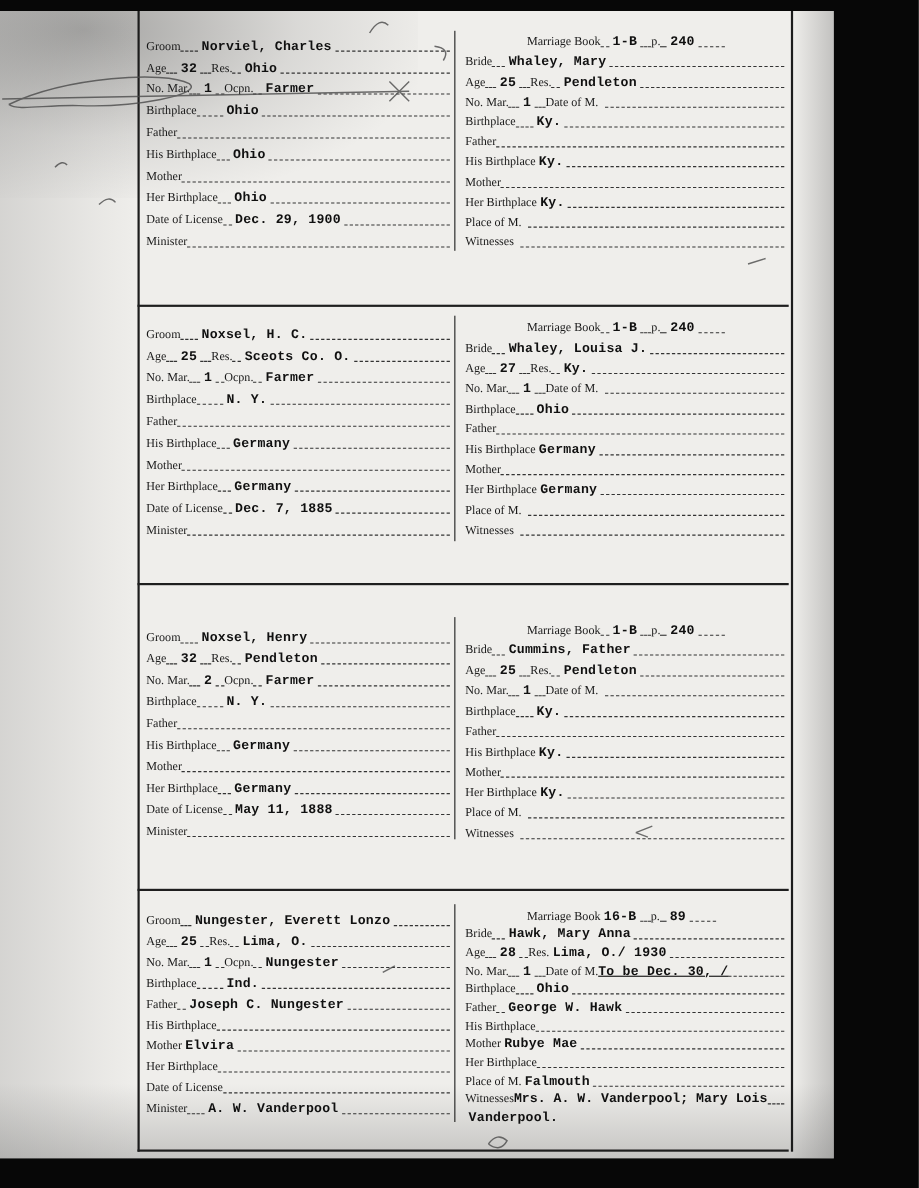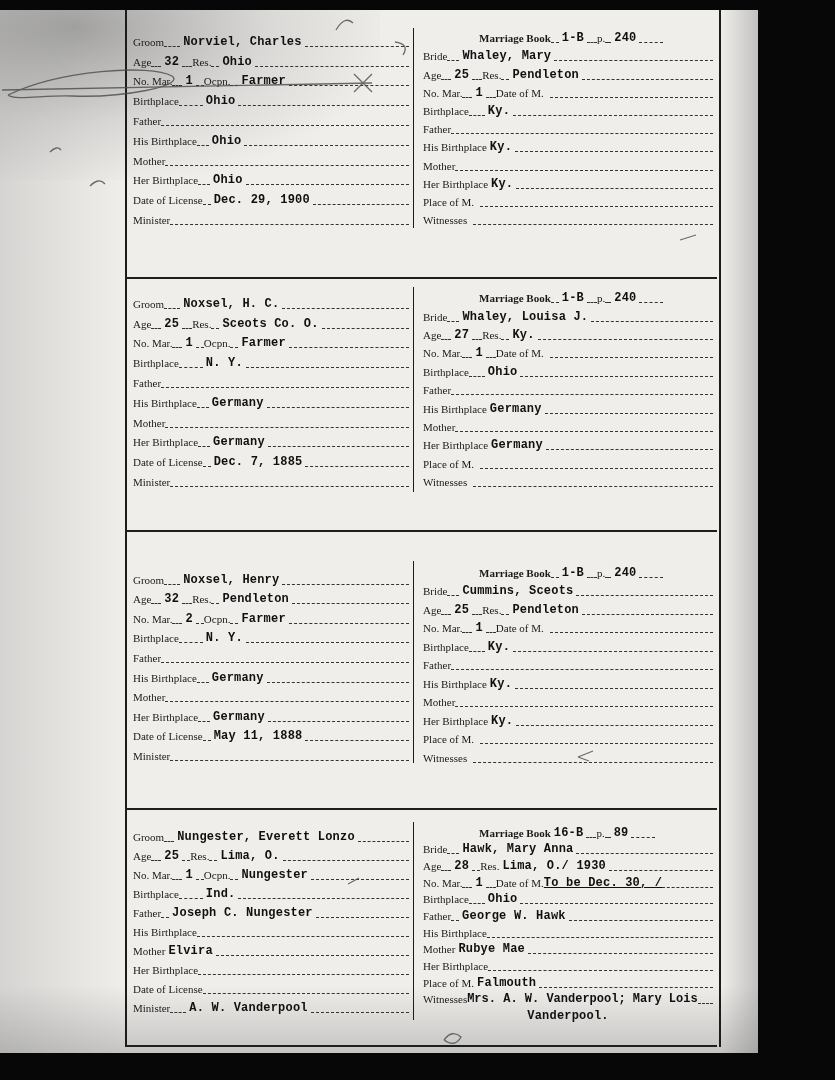--- a/index.html
+++ b/index.html
@@ -12,23 +12,23 @@
     background:linear-gradient(90deg,rgba(120,120,120,.22),rgba(150,150,150,.08) 70%,transparent);}
   .grain-right{position:absolute;left:720px;top:0;width:38px;height:1043px;
     background:linear-gradient(90deg,transparent,rgba(110,110,110,.35));}
   .grain-bottom{position:absolute;left:0;top:975px;width:758px;height:68px;
     background:linear-gradient(180deg,transparent,rgba(100,100,100,.30));}
   .vline{position:absolute;width:2px;background:#1c1c1c;}
   .hline{position:absolute;height:2px;background:#1e1e1e;}
   .record{position:absolute;}
   .col{position:absolute;display:flex;flex-direction:column;}
   .fr{flex:1;display:flex;align-items:flex-end;min-width:0;}
-  .fr.center{justify-content:center;}
+  .fr.center{}
   .lbl{font:11px "Liberation Serif",serif;color:#1a1a1a;white-space:nowrap;line-height:1;padding-bottom:2px;}
-  .lbl.b{font-weight:bold;}
+  .lbl.b{font-weight:normal;}
   .val{font:bold 12px "Liberation Mono","DejaVu Sans Mono",monospace;color:#101010;
        white-space:nowrap;line-height:1;padding:0 3px 2px 3px;letter-spacing:.2px;}
   .ld{border-bottom:1.6px dashed #333;margin-bottom:3px;height:0;}
   .f{flex:1;}
   .s6{width:6px}.s8{width:8px}.s10{width:10px}.s12{width:12px}.s16{width:16px}.s24{width:24px}
   .marks{position:absolute;left:0;top:0;pointer-events:none;}
 </style>
 </head>
 <body>
 
@@ -400,21 +400,21 @@
           <span class="val">1-B</span>
           <span class="ld s10"></span>
           <span class="lbl">p.</span>
           <span class="ld s6"></span>
           <span class="val">240</span>
           <span class="ld s24"></span>
         </div>
       <div class="fr">
           <span class="lbl">Bride</span>
           <span class="ld s12"></span>
-          <span class="val">Cummins, Sceots</span>
+          <span class="val">Cummins, Father</span>
           <span class="ld f"></span>
         </div>
       <div class="fr">
           <span class="lbl">Age</span>
           <span class="ld s10"></span>
           <span class="val">25</span>
           <span class="ld s10"></span>
           <span class="lbl">Res.</span>
           <span class="ld s8"></span>
           <span class="val">Pendleton</span>

